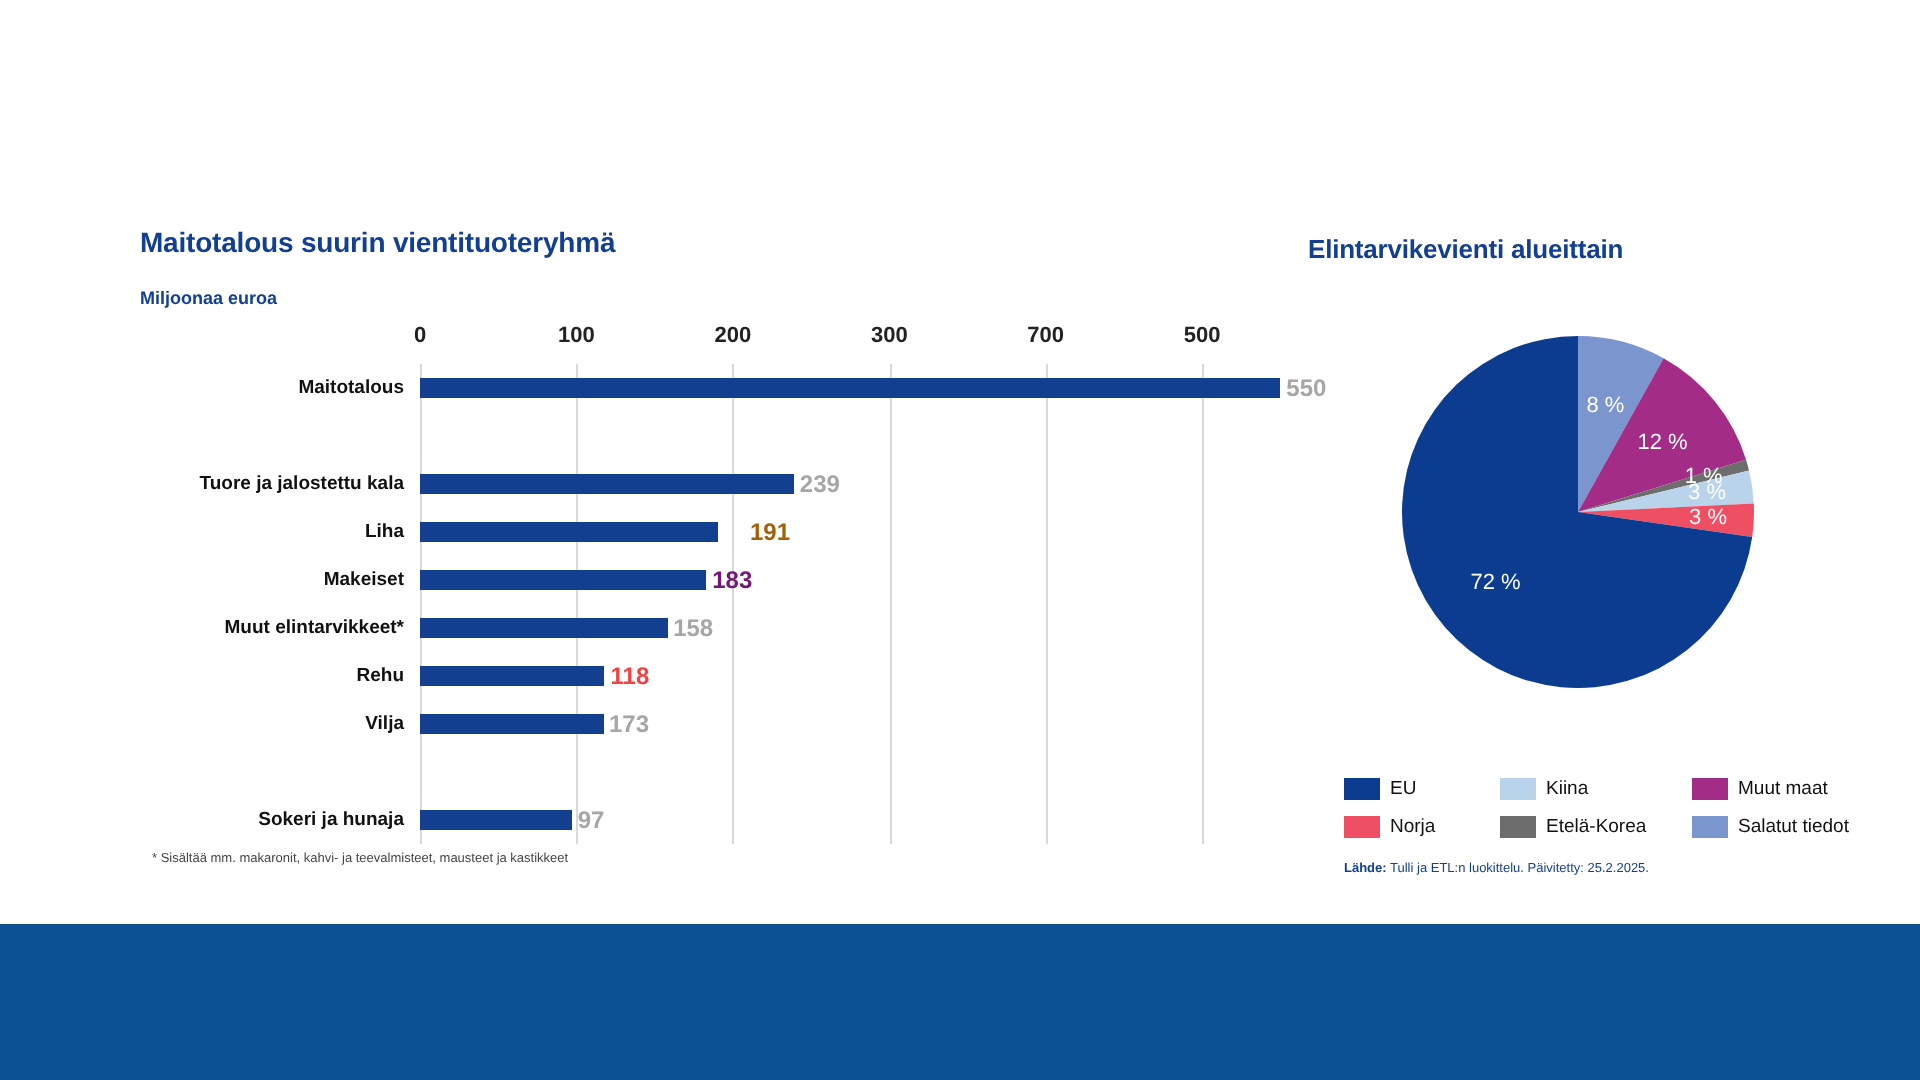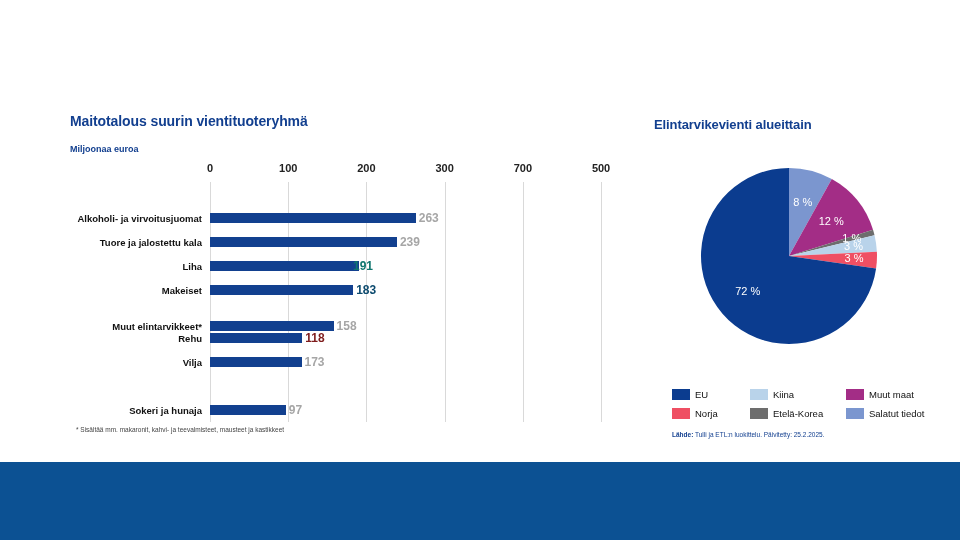--- a/index.html
+++ b/index.html
@@ -188,49 +188,49 @@
         <div class="gridline" style="left: 78.2143px;"></div>
         <div class="axis-tick" style="left: 78.2143px;">100</div>
         <div class="gridline" style="left: 156.429px;"></div>
         <div class="axis-tick" style="left: 156.429px;">200</div>
         <div class="gridline" style="left: 234.643px;"></div>
         <div class="axis-tick" style="left: 234.643px;">300</div>
         <div class="gridline" style="left: 312.857px;"></div>
         <div class="axis-tick" style="left: 312.857px;">700</div>
         <div class="gridline" style="left: 391.071px;"></div>
         <div class="axis-tick" style="left: 391.071px;">500</div>
-        <div class="bar-row" style="top: 24px; height: 24px;">
-          <div class="bar-cat">Alkoholi- ja virvoitusjuomat</div>
-          <div class="bar-rect" style="width: 205.704px; background: rgb(18, 64, 143);"></div>
-          <div class="bar-val" style="left: 205.704px; color: rgb(166, 166, 166);">263</div>
+        <div class="bar-row" style="top: 0px; height: 24px;">
+          <div class="bar-cat">Maitotalous</div>
+          <div class="bar-rect" style="width: 430.179px; background: rgb(18, 64, 143);"></div>
+          <div class="bar-val" style="left: 430.179px; color: rgb(166, 166, 166);">550</div>
         </div>
         <div class="bar-row" style="top: 48px; height: 24px;">
           <div class="bar-cat">Tuore ja jalostettu kala</div>
           <div class="bar-rect" style="width: 186.932px; background: rgb(18, 64, 143);"></div>
           <div class="bar-val" style="left: 186.932px; color: rgb(166, 166, 166);">239</div>
         </div>
         <div class="bar-row" style="top: 72px; height: 24px;">
           <div class="bar-cat">Liha</div>
           <div class="bar-rect" style="width: 149.389px; background: rgb(18, 64, 143);"></div>
-          <div class="bar-val" style="left: 140px; color: #0f766e;">191</div>
+          <div class="bar-val" style="left: 162px; color: #a16207;">191</div>
         </div>
         <div class="bar-row" style="top: 96px; height: 24px;">
           <div class="bar-cat">Makeiset</div>
           <div class="bar-rect" style="width: 143.132px; background: rgb(18, 64, 143);"></div>
-          <div class="bar-val" style="left: 143.132px; color: #0c4a6e;">183</div>
-        </div>
-        <div class="bar-row" style="top: 132px; height: 24px; padding-left: 29px;">
+          <div class="bar-val" style="left: 143.132px; color: #701a75;">183</div>
+        </div>
+        <div class="bar-row" style="top: 120px; height: 24px; padding-left: 29px;">
           <div class="bar-cat">Muut elintarvikkeet*</div>
           <div class="bar-rect" style="width: 123.579px; background: rgb(18, 64, 143);"></div>
           <div class="bar-val" style="left: 123.579px; color: rgb(166, 166, 166);">158</div>
         </div>
         <div class="bar-row" style="top: 144px; height: 24px;">
           <div class="bar-cat">Rehu</div>
           <div class="bar-rect" style="width: 92.2929px; background: rgb(18, 64, 143);"></div>
-          <div class="bar-val" style="left: 92.2929px; color: #7f1d1d;">118</div>
+          <div class="bar-val" style="left: 92.2929px; color: #ef4444;">118</div>
         </div>
         <div class="bar-row" style="top: 168px; height: 24px;">
           <div class="bar-cat">Vilja</div>
           <div class="bar-rect" style="width: 91.5107px; background: rgb(18, 64, 143);"></div>
           <div class="bar-val" style="left: 91.5107px; color: rgb(166, 166, 166);">173</div>
         </div>
         <div class="bar-row" style="top: 216px; height: 24px;">
           <div class="bar-cat">Sokeri ja hunaja</div>
           <div class="bar-rect" style="width: 75.8679px; background: rgb(18, 64, 143);"></div>
           <div class="bar-val" style="left: 75.8679px; color: rgb(166, 166, 166);">97</div>

